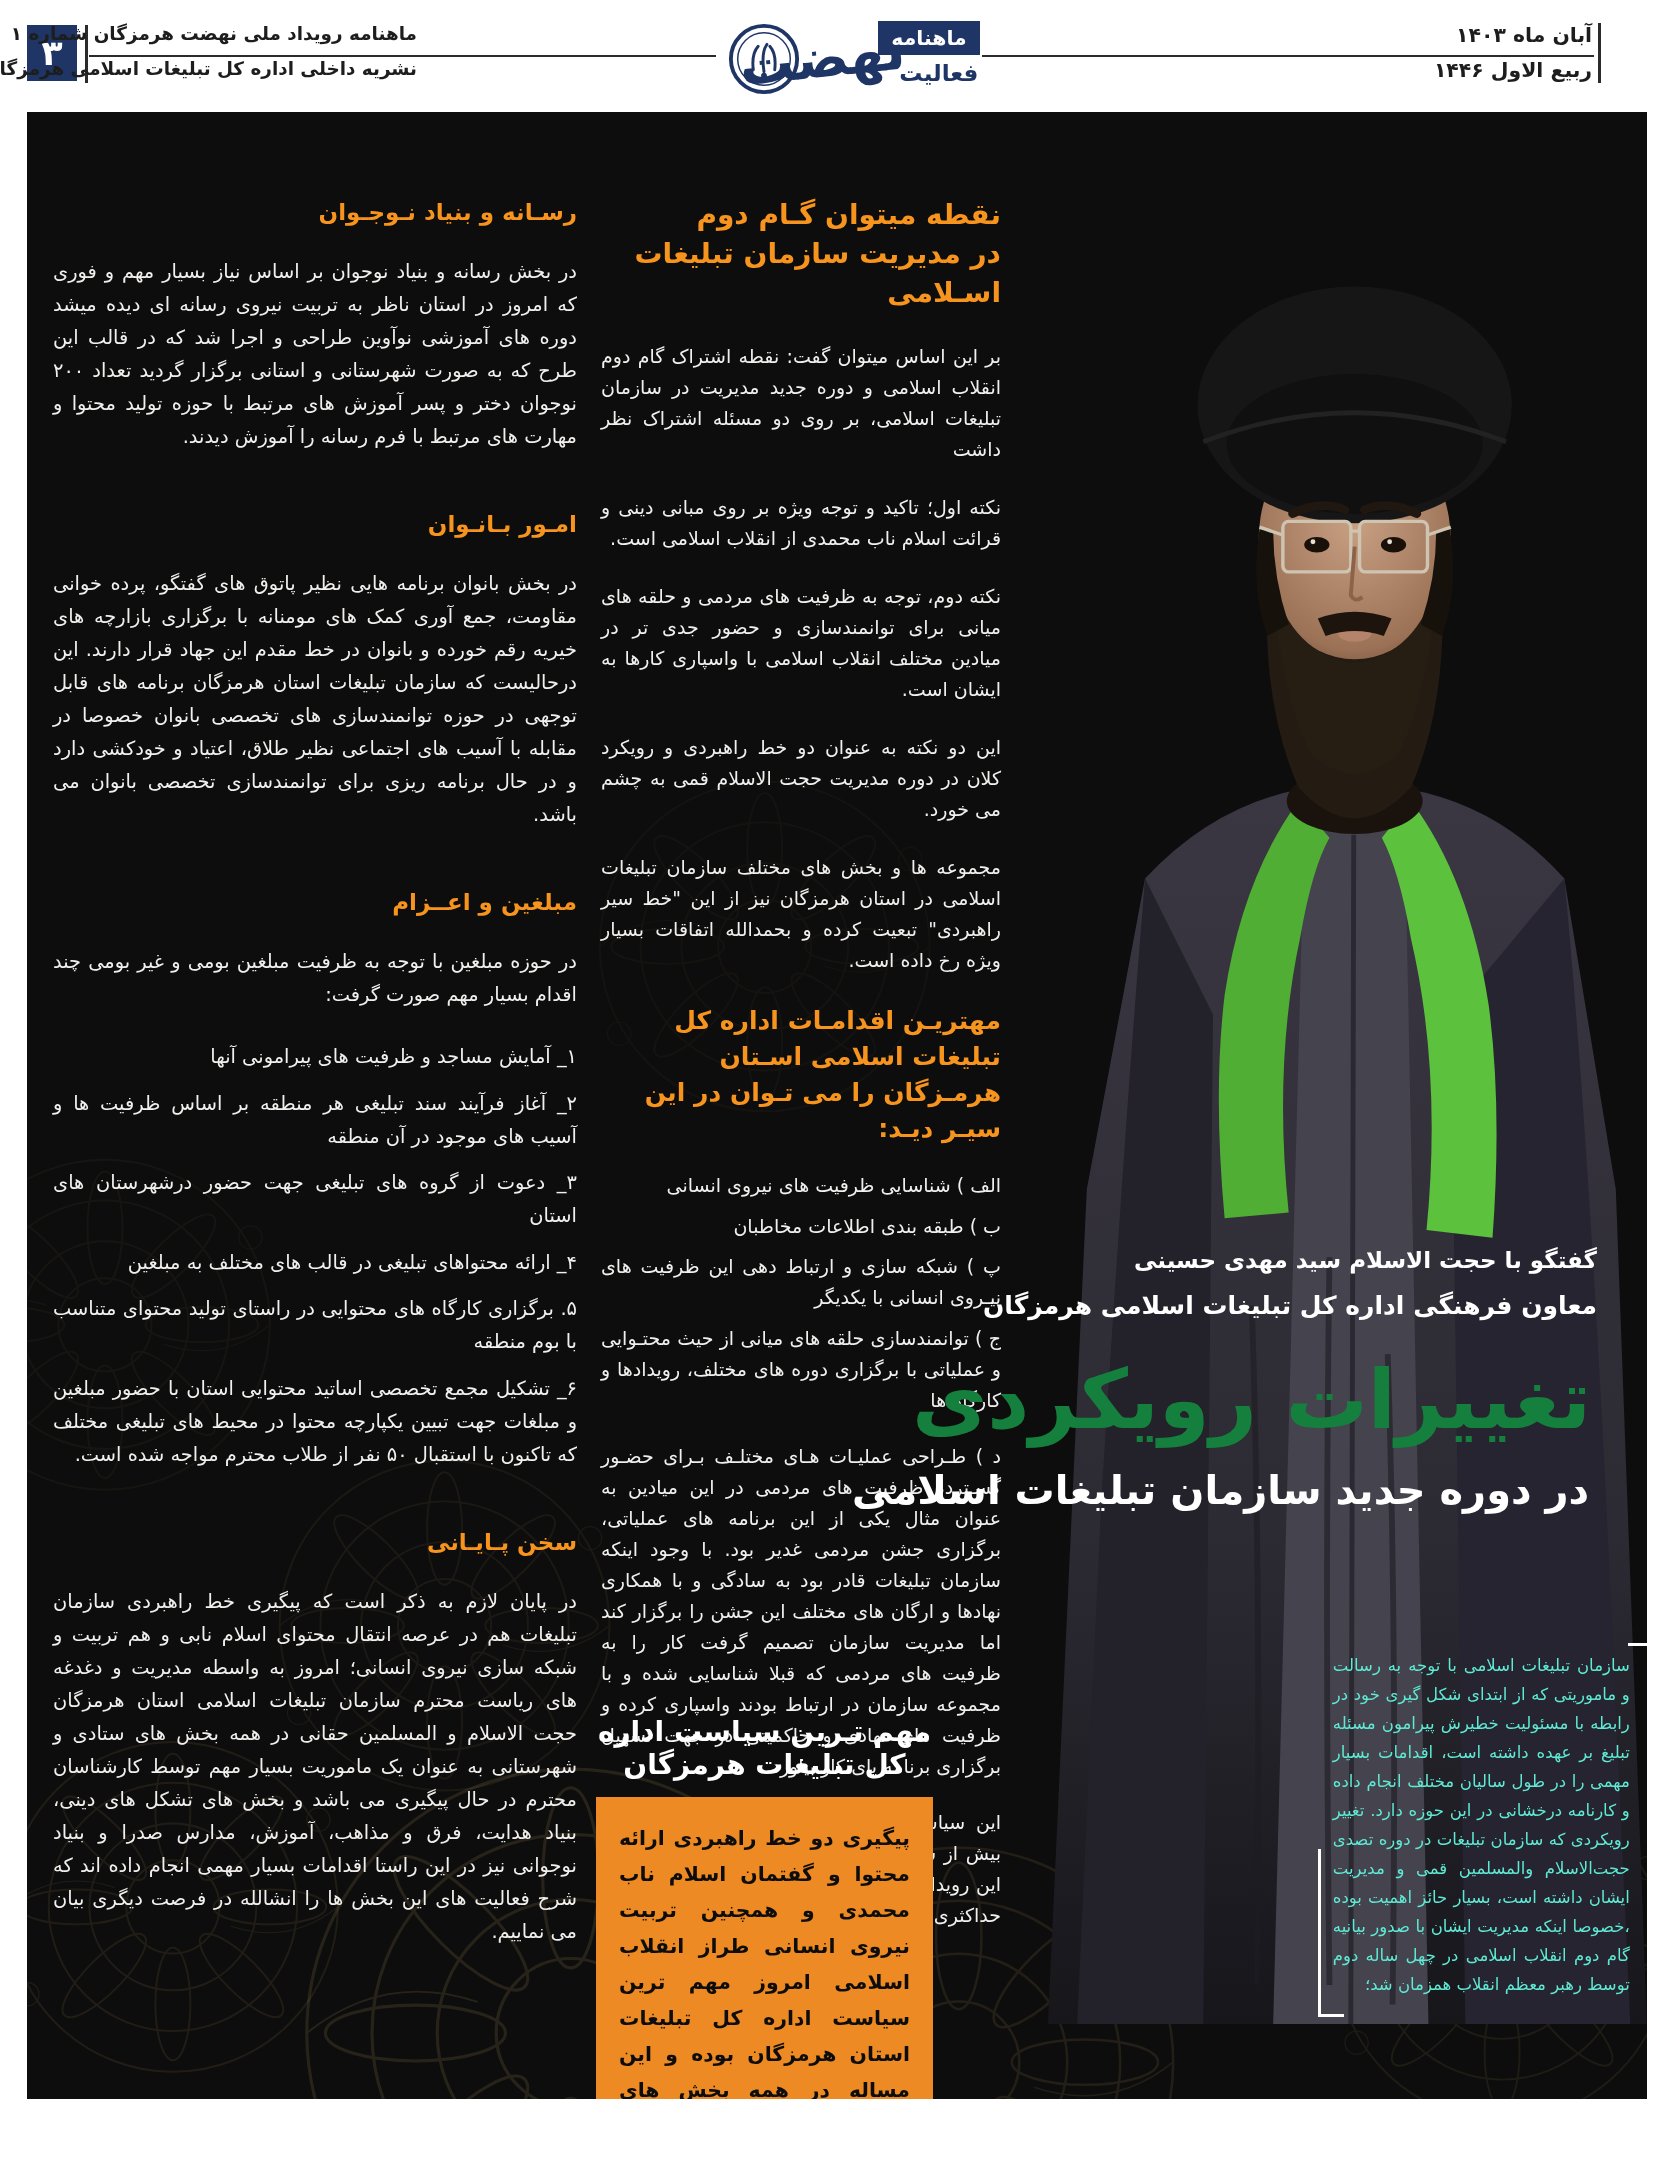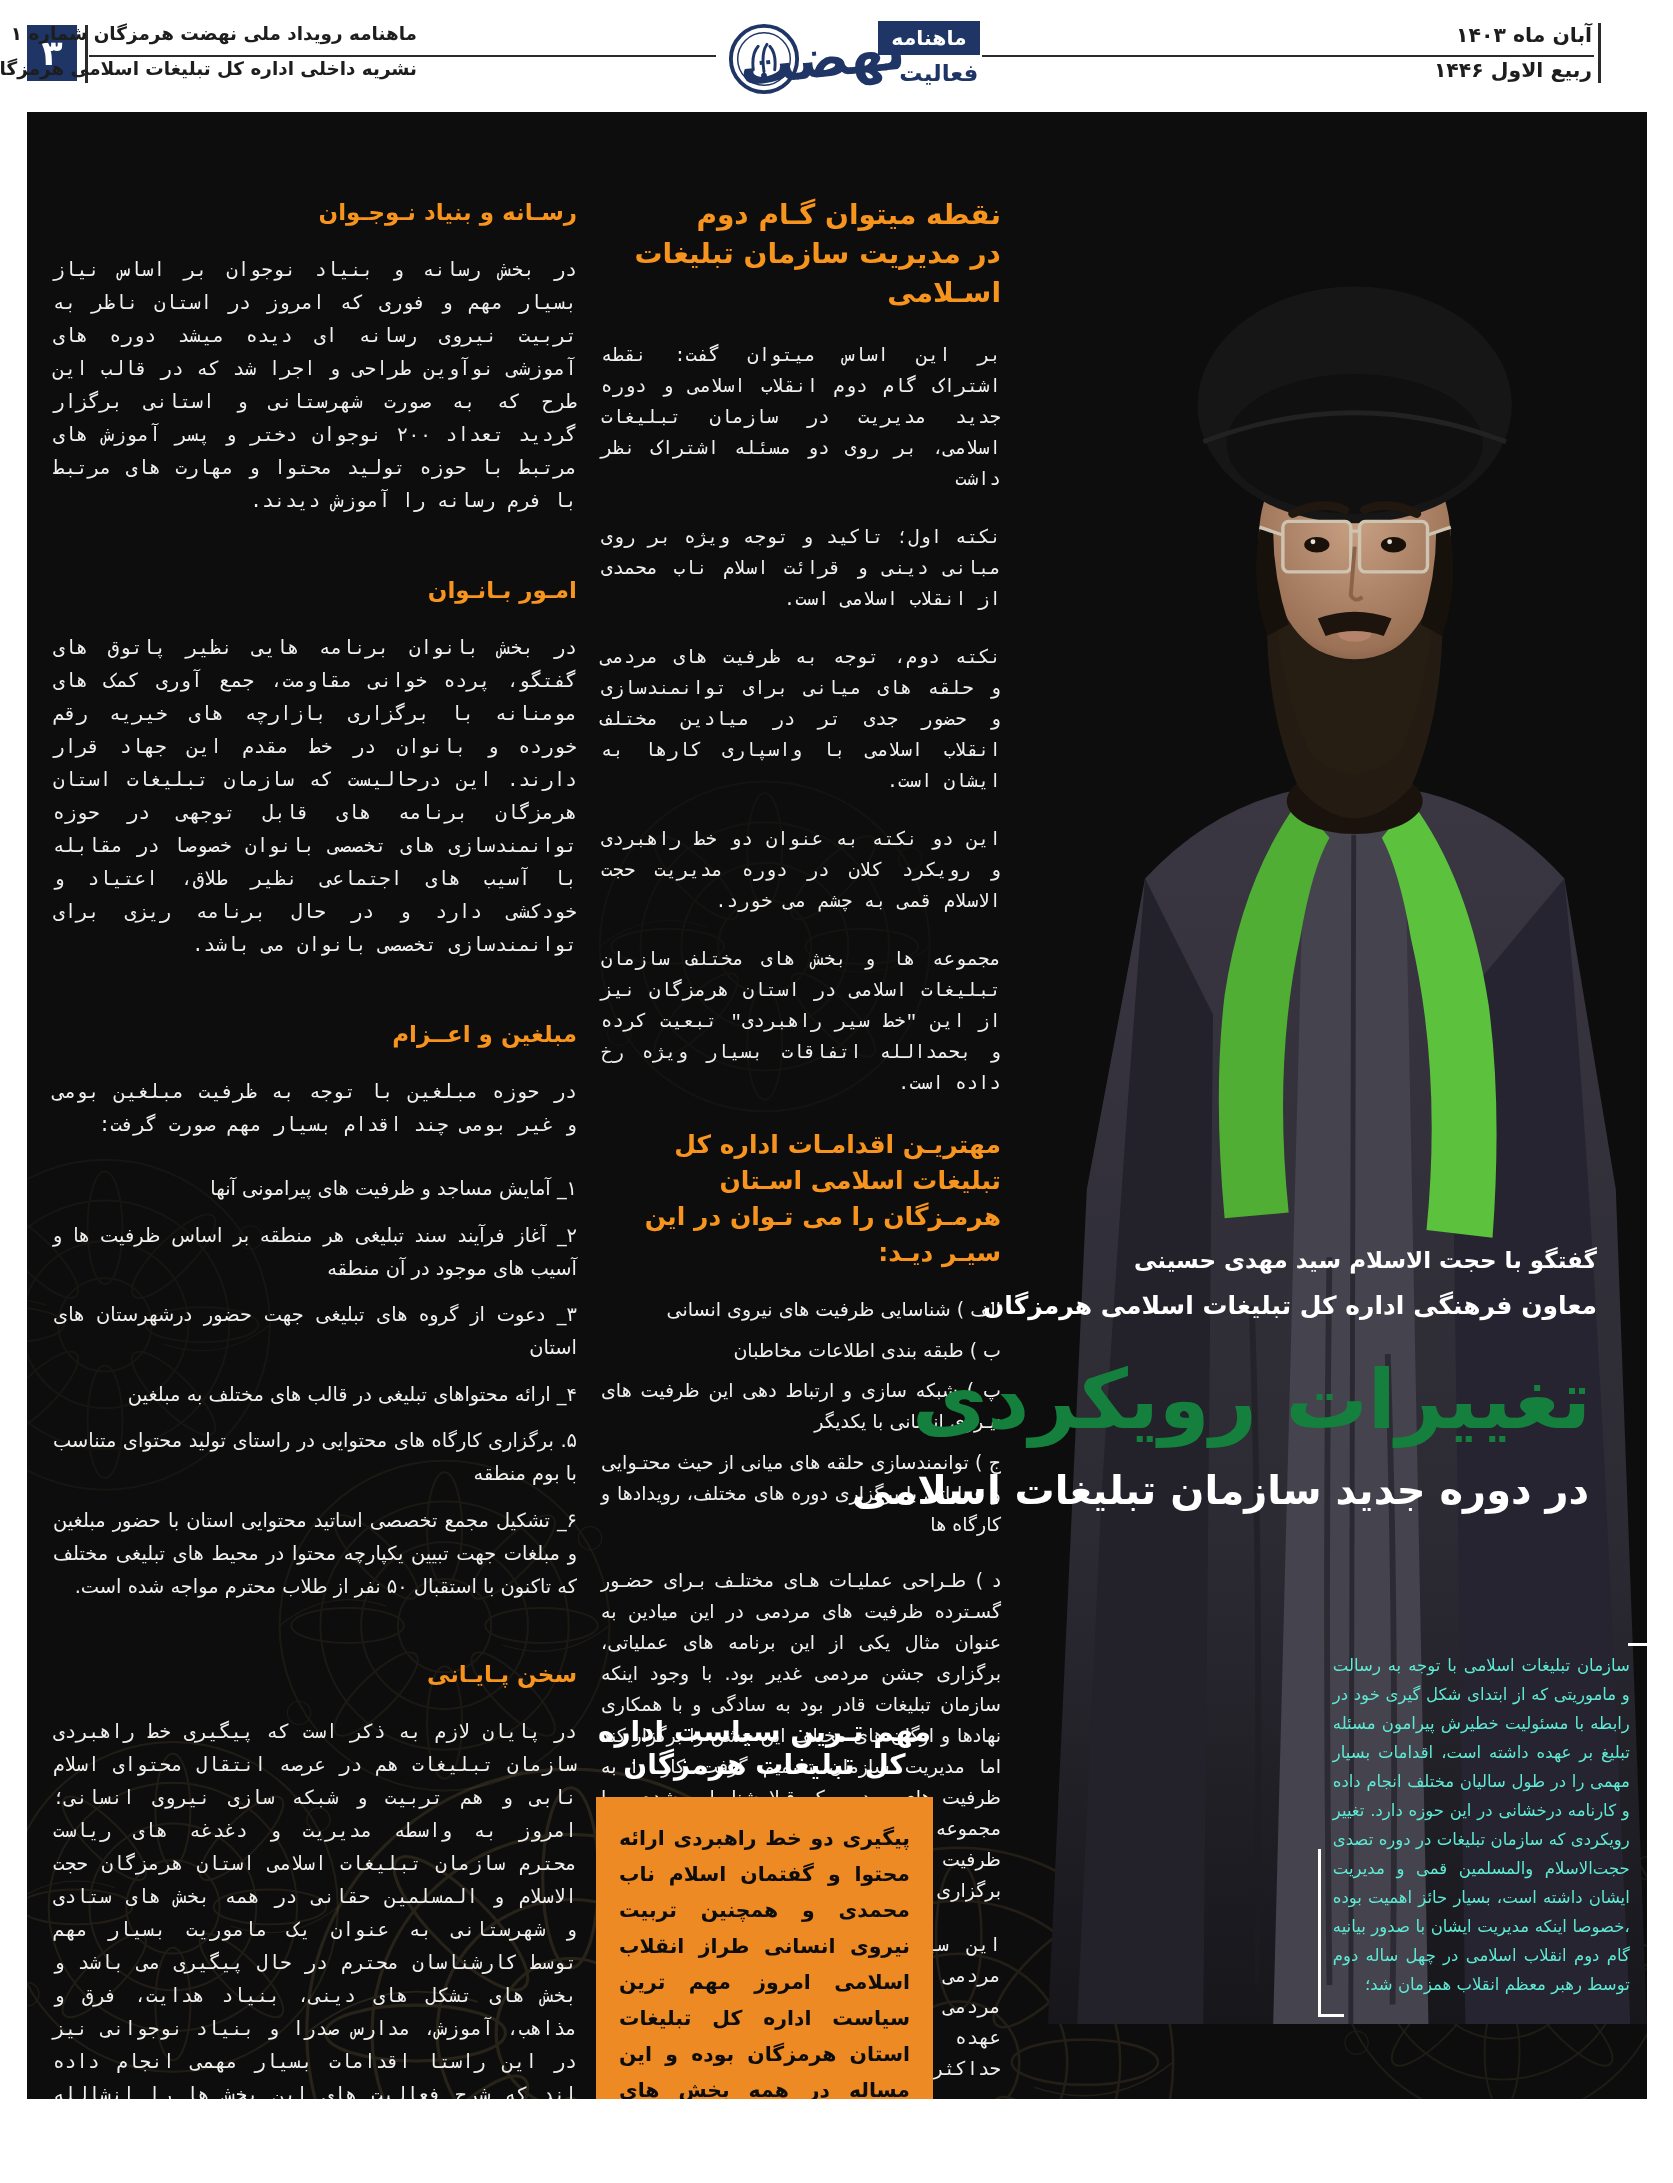--- a/index.html
+++ b/index.html
@@ -55,21 +55,21 @@
   .col1{left:26px;top:83px;width:524px;}
   .col2{left:574px;top:83px;width:400px;}
 
   .sec-h{
     color:#F7941E;font-size:23px;font-weight:bold;text-align:right;
     margin:0 0 25px 0;line-height:35px;
   }
   .sec-h.space{margin-top:54px;}
   .body-p{
     font-size:19.4px;line-height:33px;margin:3px 0 29px 0;
-    text-align:justify;text-align-last:right;font-family:Liberation Mono, monospace;
+    text-align:justify;text-align-last:right;
   }
   .item-p{
     font-size:19.4px;line-height:33px;margin:0 0 13.6px 0;
     text-align:justify;text-align-last:right;
   }
   .col2 .head2{color:#F7941E;font-size:28px;font-weight:bold;line-height:39px;text-align:right;margin:0;}
   .col2 .head2.second{margin-bottom:29px;}
   .col2 .body-p{font-size:19px;line-height:31px;margin-bottom:27px;}
   .col2 .sub-h{
     color:#F7941E;font-size:25px;font-weight:bold;line-height:36px;

